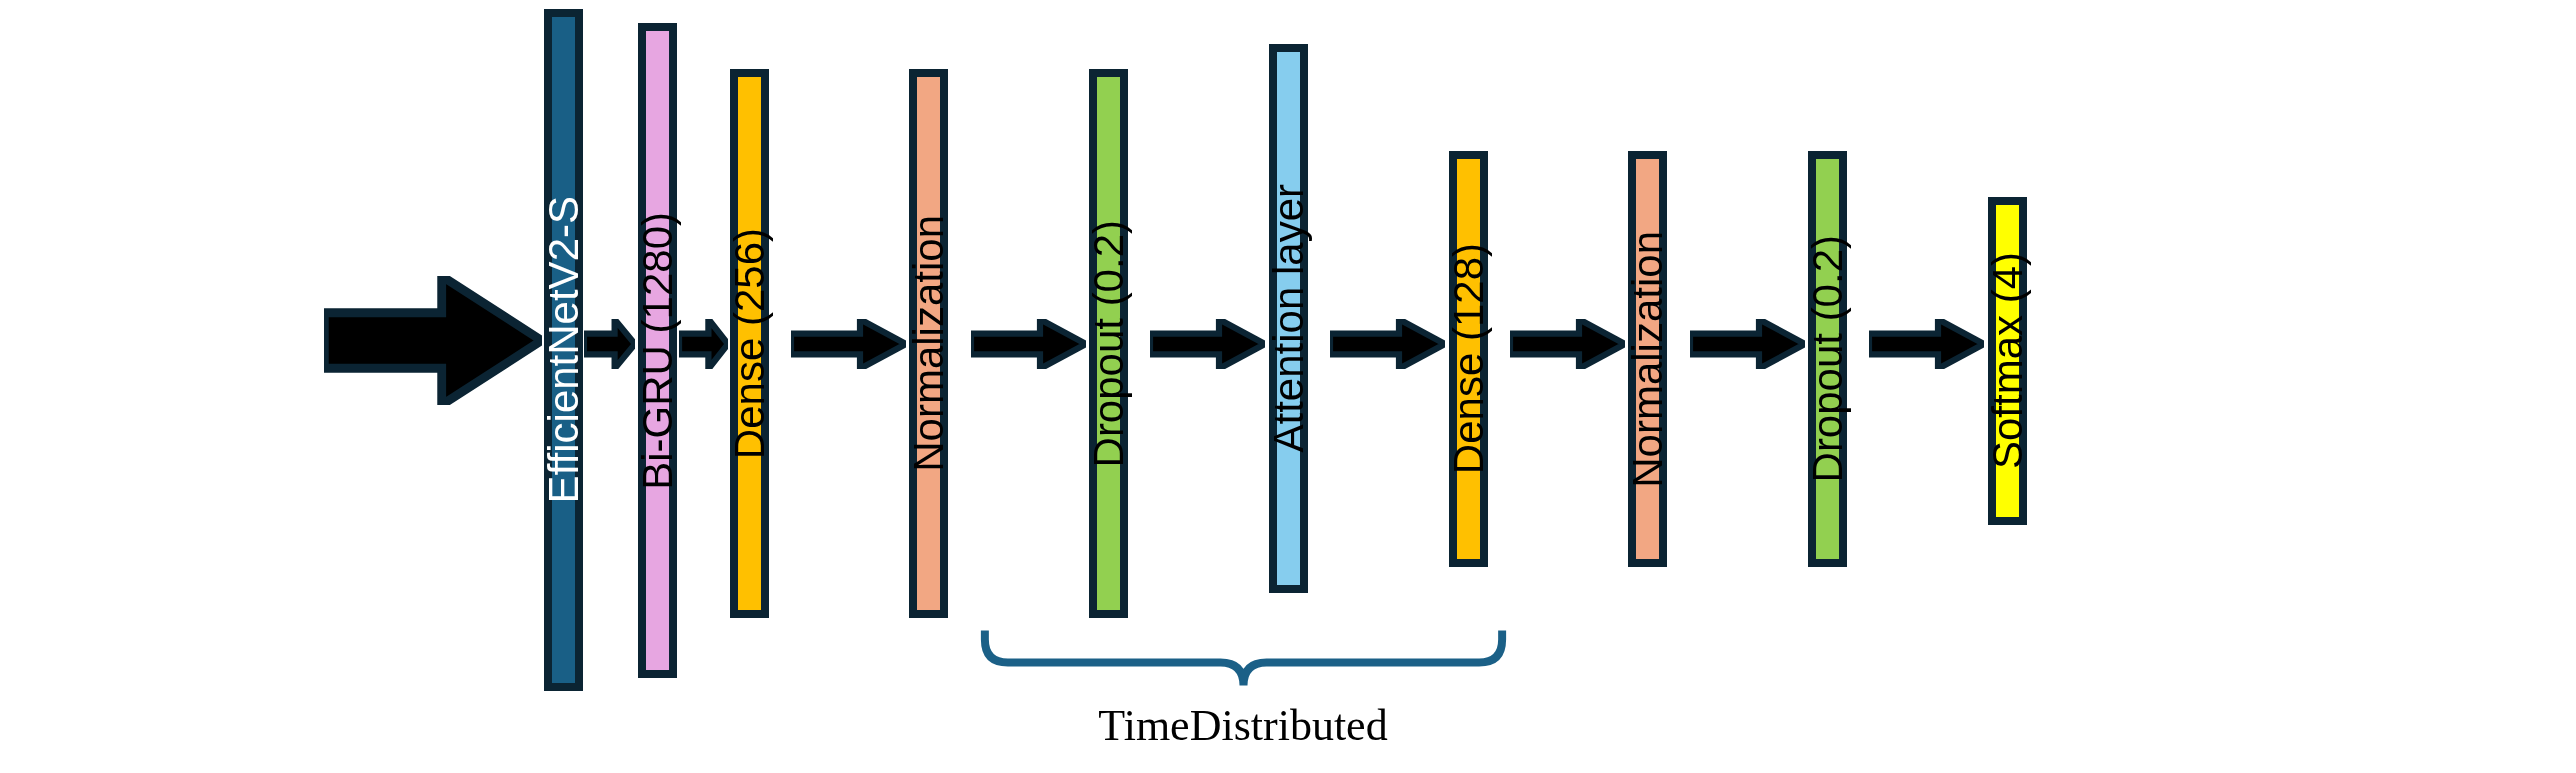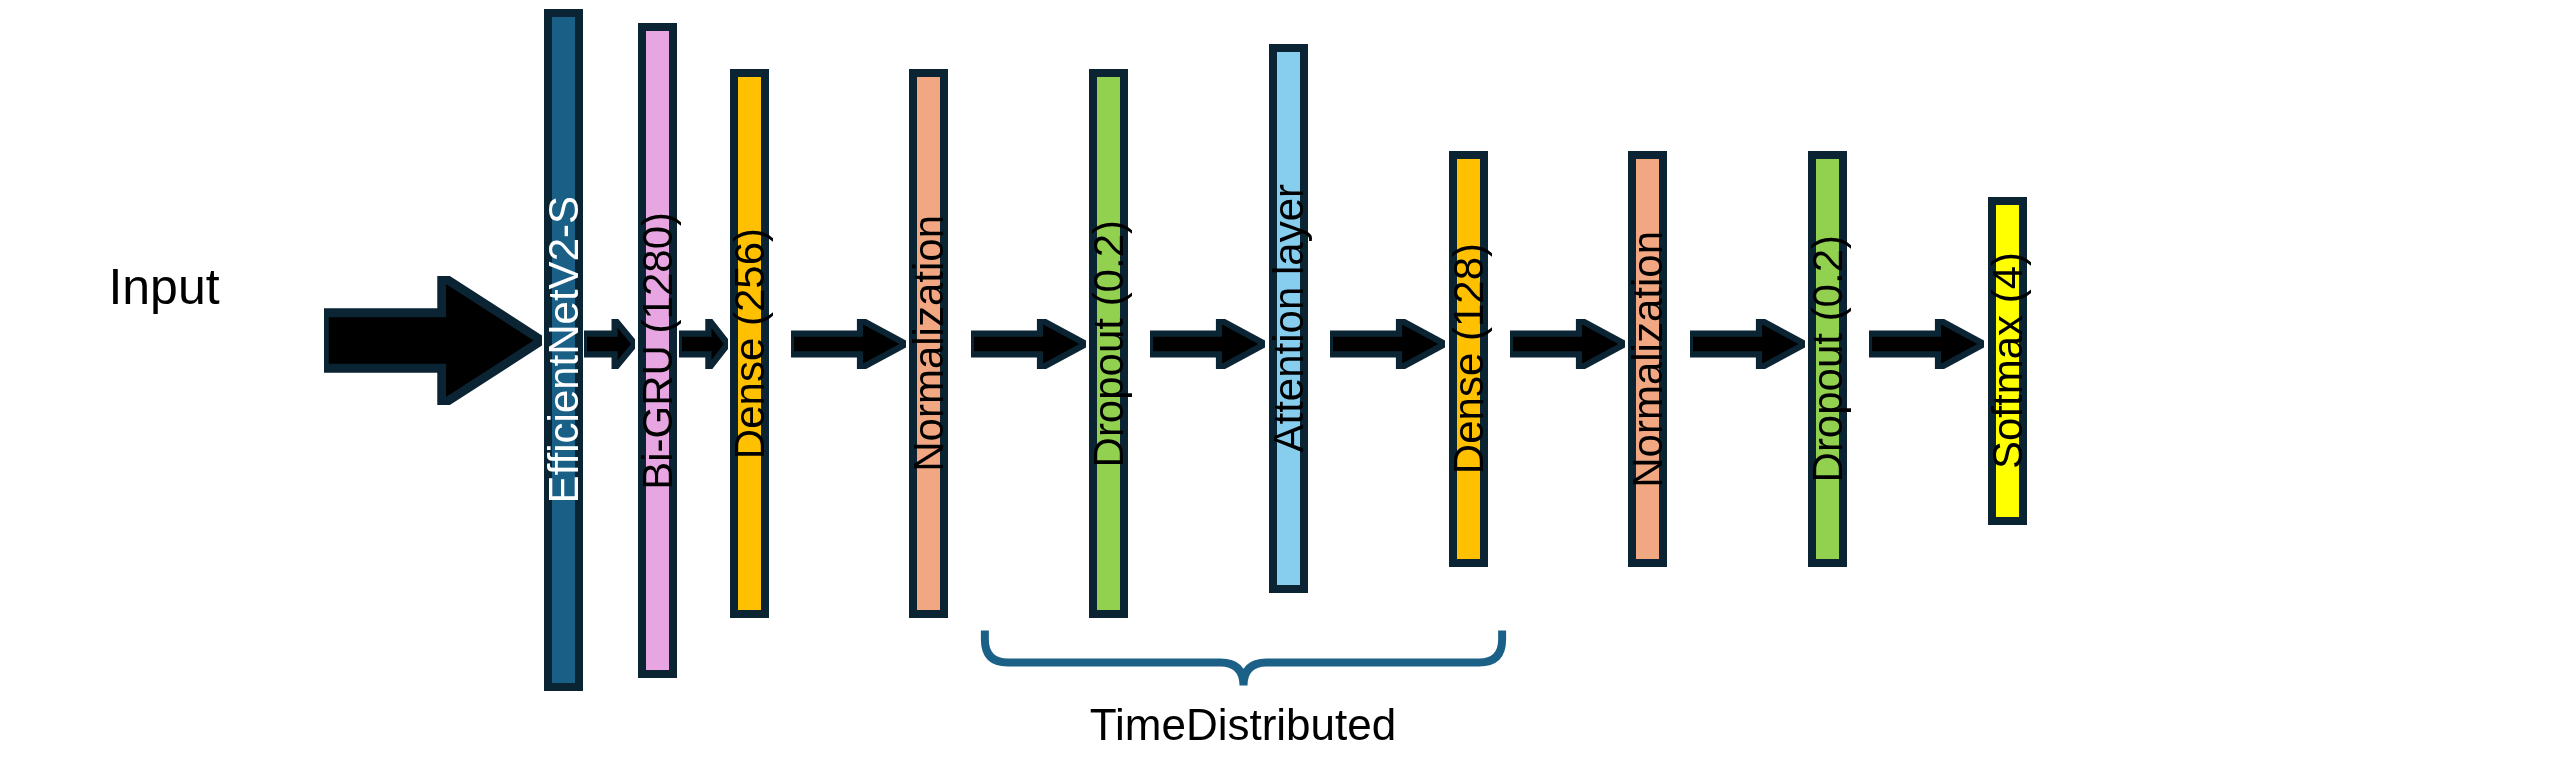--- a/index.html
+++ b/index.html
@@ -66,21 +66,20 @@
     white-space: nowrap;
     font-family: "Liberation Sans", sans-serif;
   }
 </style>
 </head>
 <body>
 
 <div id="canvas">
 
   <div class="input-label">
-    <span class="line">Input</span>
   </div>
 
   <div id="arrows-layer">
       <div class="arrow" style="left: 324px; top: 276px; width: 218px; height: 129px;">
         <svg width="218" height="129" viewBox="0 0 246 146">
           <polygon points="0.00,41.61 132.84,41.61 132.84,0.00 246.00,73.00 132.84,146.00 132.84,104.39 0.00,104.39" fill="#000000" stroke="#0b2433" stroke-width="10" stroke-linejoin="miter"></polygon>
         </svg>
       </div>
       <div class="arrow" style="left: 584px; top: 319px; width: 51px; height: 50px;">
         <svg width="51" height="50" viewBox="0 0 58 56">
@@ -159,17 +158,17 @@
       </div>
       <div class="layer-box" style="left: 1988px; top: 197px; width: 39px; height: 328px; background: rgb(255, 255, 0); border-color: rgb(11, 36, 51);">
         <span class="vtext" style="color: rgb(0, 0, 0);">Softmax (4)</span>
       </div>
     </div>
 
   <div id="brace-layer">
       <svg width="535" height="62" viewBox="0 0 604 70" style="position: absolute; left: 976px; top: 627px;">
         <path d="M 10 4 L 10 14 Q 10 40 36 40 L 276 40 Q 302 40 302 66 Q 302 40 328 40 L 568 40 Q 594 40 594 14 L 594 4" fill="none" stroke="#1b6087" stroke-width="9" stroke-linecap="butt"></path>
       </svg>
-      <div class="brace-label" style="left: 719px; top: 700px; width: 1048px;">TimeDistributed</div>
+      <div class="brace-label" style="left: 719px; top: 700px; width: 1048px; font-family: Liberation Serif, serif;">TimeDistributed</div>
     </div>
 
 </div>
 
 
 </body></html>

